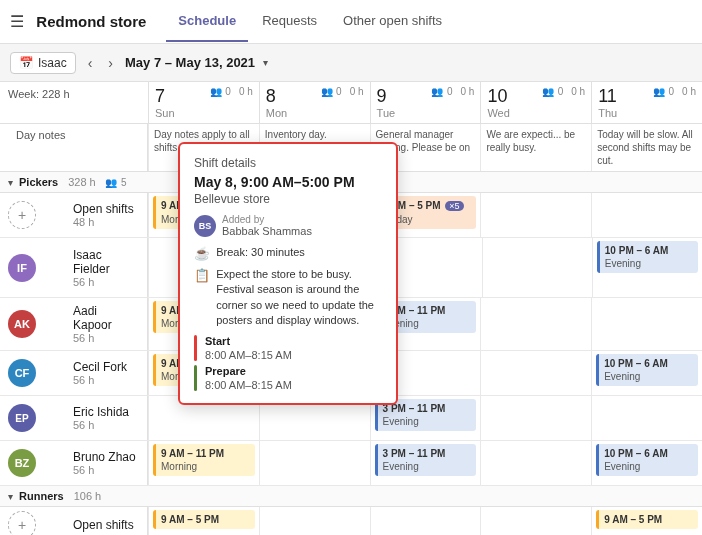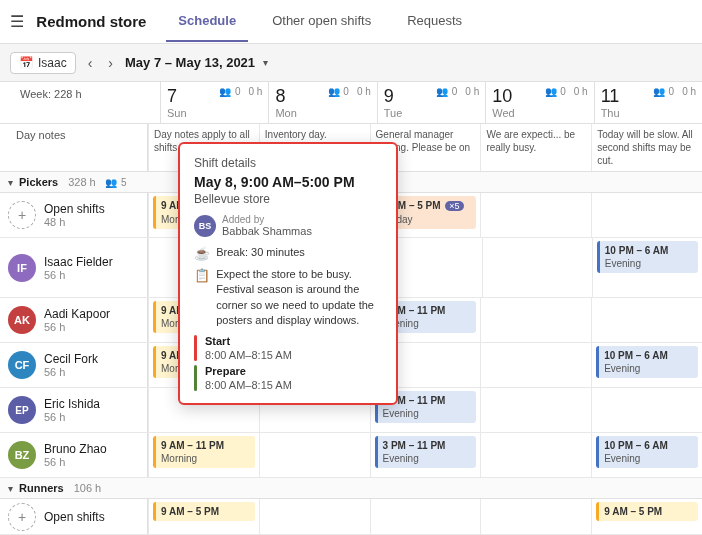--- a/index.html
+++ b/index.html
@@ -6,21 +6,21 @@
     body { width: 702px; height: 535px; overflow: hidden; background: #fff; font-size: 12px; color: #333; }
 
     
     .top-nav {
       display: flex; align-items: center; height: 44px;
       background: #fff; border-bottom: 1px solid #e0e0e0;
       padding: 0 10px; gap: 12px;
     }
     .hamburger { font-size: 16px; color: #444; cursor: pointer; }
     .store-name { font-size: 15px; font-weight: 600; color: #1b1b1b; margin-right: 8px; }
-    .nav-tabs { display: flex; gap: 12px; }
+    .nav-tabs { display: flex; gap: 2px; }
     .nav-tab {
       padding: 12px 12px; font-size: 13px; color: #555; cursor: pointer;
       border-bottom: 2px solid transparent; white-space: nowrap;
     }
     .nav-tab.active { color: #6264a7; border-bottom: 2px solid #6264a7; font-weight: 600; }
 
     
     .sub-nav {
       display: flex; align-items: center; height: 38px;
       background: #f5f5f5; border-bottom: 1px solid #e0e0e0;
@@ -33,21 +33,21 @@
     }
     .nav-arrow { font-size: 14px; color: #555; cursor: pointer; padding: 0 4px; }
     .date-range { font-size: 13px; font-weight: 600; color: #1b1b1b; cursor: pointer; }
     .chevron-down { font-size: 10px; color: #555; }
 
     
     .main-grid { display: flex; height: calc(535px - 44px - 38px); overflow: hidden; }
 
     
     .header-row { display: flex; border-bottom: 1px solid #e0e0e0; }
-    .left-header { width: 148px; flex-shrink: 0; padding: 6px 8px; margin-left: 12px; }
+    .left-header { width: 148px; flex-shrink: 0; padding: 6px 8px; }
     .week-info { font-size: 11px; color: #555; }
     .day-notes-label { font-size: 11px; color: #555; padding: 4px 8px; }
 
     .days-header { display: flex; flex: 1; }
     .day-col { flex: 1; border-left: 1px solid #e0e0e0; padding: 4px 6px; min-width: 0; }
     .day-num { font-size: 18px; font-weight: 300; color: #1b1b1b; }
     .day-name { font-size: 11px; color: #888; }
     .day-meta { font-size: 10px; color: #888; display: flex; gap: 4px; align-items: center; }
     .day-meta span { font-size: 10px; }
     .grid-row { display: flex; border-bottom: 1px solid #e8e8e8; }
@@ -56,21 +56,21 @@
     .cell { flex: 1; border-left: 1px solid #e8e8e8; padding: 3px 4px; min-height: 44px; position: relative; }
 
     
     .section-header { background: #fafafa; border-bottom: 1px solid #e0e0e0; display: flex; align-items: center; padding: 4px 8px; gap: 6px; }
     .section-chevron { font-size: 10px; color: #555; cursor: pointer; }
     .section-label { font-size: 11px; font-weight: 700; color: #1b1b1b; }
     .section-meta { font-size: 11px; color: #888; margin-left: 4px; }
 
     
     .avatar { width: 28px; height: 28px; border-radius: 50%; display: flex; align-items: center; justify-content: center; font-size: 11px; font-weight: 600; color: #fff; flex-shrink: 0; }
-    .person-info { display: flex; flex-direction: column; }
+    .person-info { display: flex; flex-direction: column; margin-left: 29px; }
     .person-name { font-size: 12px; font-weight: 500; color: #1b1b1b; }
     .person-hours { font-size: 11px; color: #888; }
 
     
     .shift-chip {
       border-radius: 3px; padding: 3px 5px; margin-bottom: 2px; font-size: 10px; line-height: 1.3;
     }
     .shift-yellow { background: #fff4ce; border-left: 3px solid #f9a825; }
     .shift-blue { background: #dde7f6; border-left: 3px solid #4472c4; }
     .shift-orange { background: #fce4d0; border-left: 3px solid #e06c2a; }
@@ -116,22 +116,22 @@
 </head>
 <body>
 
 <div>
 
   <div class="top-nav">
     <span class="hamburger">☰</span>
     <span class="store-name">Redmond store</span>
     <div class="nav-tabs">
       <div class="nav-tab active">Schedule</div>
+      <div class="nav-tab">Requests</div>
       <div class="nav-tab">Other open shifts</div>
-      <div class="nav-tab">Requests</div>
     </div>
   </div>
 
   <div class="sub-nav">
     <div class="sub-nav-today">
       <span>📅</span>
       <span>Isaac</span>
     </div>
     <span class="nav-arrow">‹</span>
     <span class="nav-arrow">›</span>

